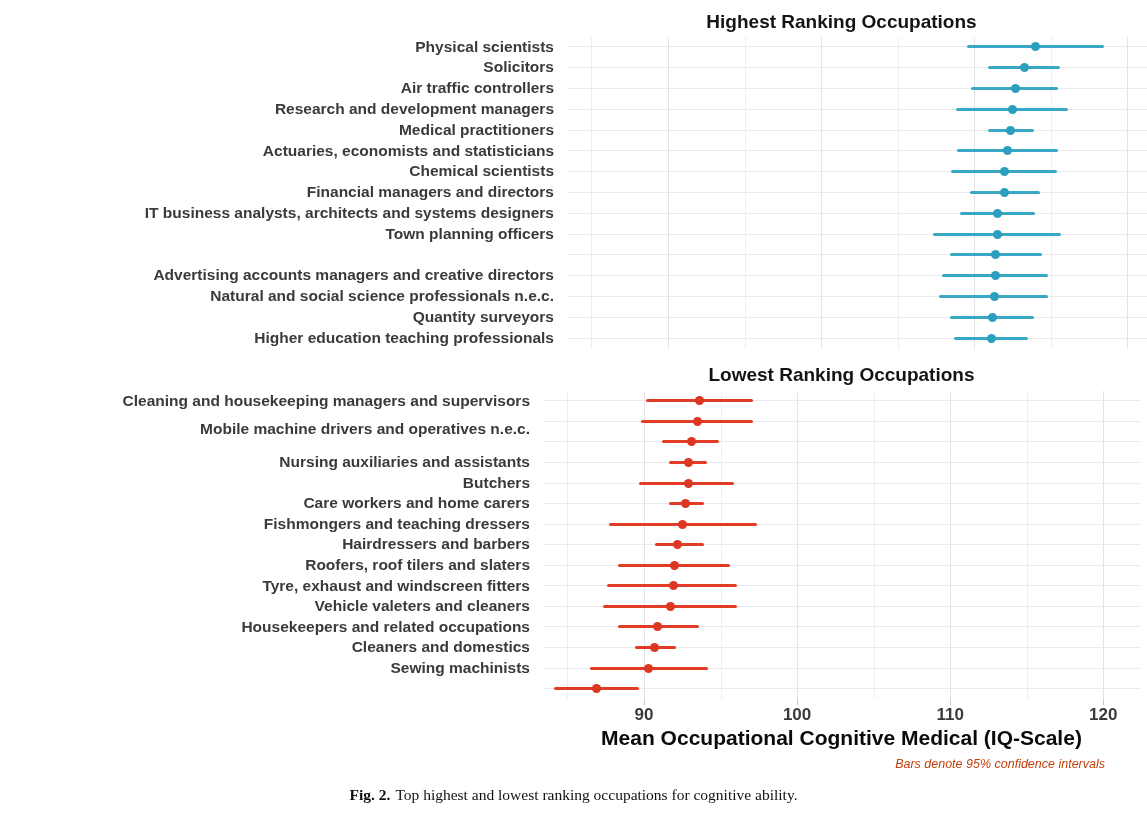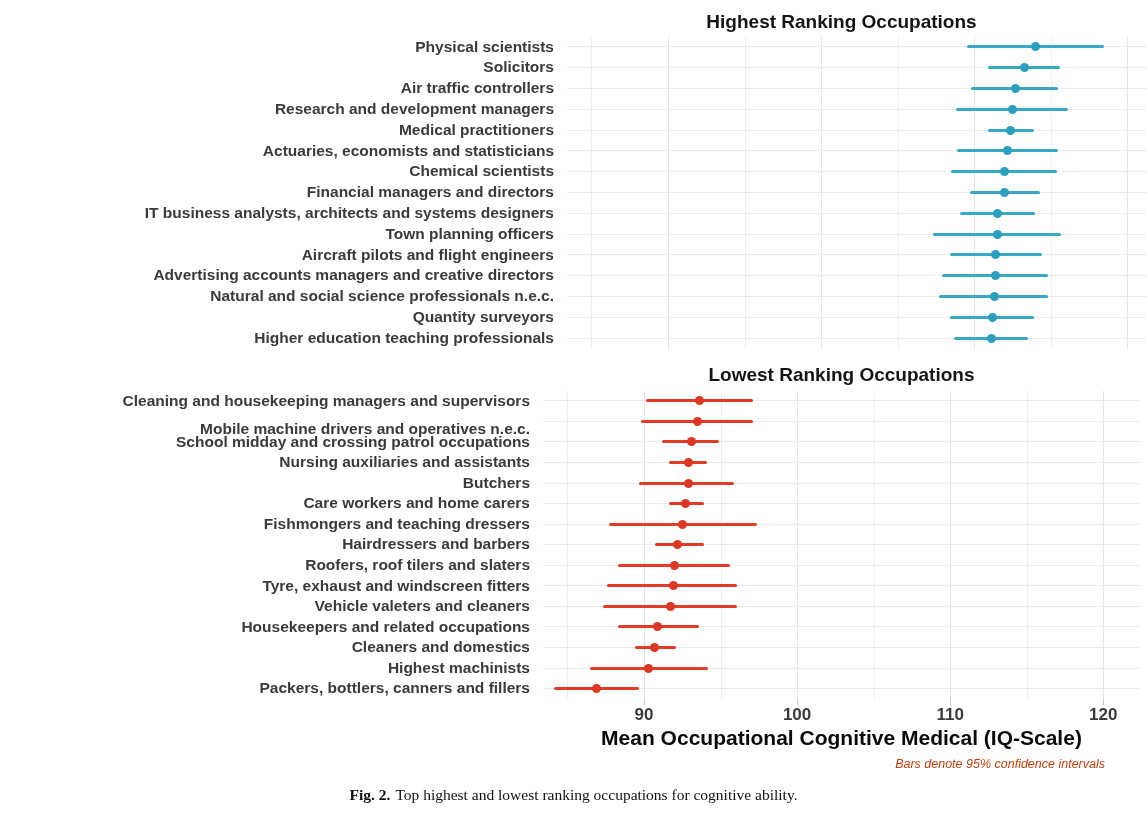--- a/index.html
+++ b/index.html
@@ -135,21 +135,20 @@
       <div class="mean-dot" style="left: 976.3px; top: 151.5px; background: rgb(45, 159, 190);"></div>
       <div class="hgrid" style="left: 543px; width: 597px; top: 176.3px;"></div>
       <div class="occ-label" style="top: 166.4px; height: 20.8px; line-height: 20.8px; text-align: right;">IT business analysts, architects and systems designers</div>
       <div class="ci-bar" style="left: 936.408px; width: 75.0077px; top: 175.3px; background: rgb(56, 168, 197);"></div>
       <div class="mean-dot" style="left: 968.646px; top: 172.3px; background: rgb(45, 159, 190);"></div>
       <div class="hgrid" style="left: 543px; width: 597px; top: 197.1px;"></div>
       <div class="occ-label" style="top: 187.2px; height: 20.8px; line-height: 20.8px;">Town planning officers</div>
       <div class="ci-bar" style="left: 908.854px; width: 128.585px; top: 196.1px; background: rgb(56, 168, 197);"></div>
       <div class="mean-dot" style="left: 968.646px; top: 193.1px; background: rgb(45, 159, 190);"></div>
       <div class="hgrid" style="left: 543px; width: 597px; top: 217.9px;"></div>
-      <div class="occ-label" style="top: 208px; height: 20.8px; line-height: 20.8px;">Aircraft pilots and flight engineers</div>
       <div class="ci-bar" style="left: 925.692px; width: 91.8462px; top: 216.9px; background: rgb(56, 168, 197);"></div>
       <div class="mean-dot" style="left: 967.115px; top: 213.9px; background: rgb(45, 159, 190);"></div>
       <div class="hgrid" style="left: 543px; width: 597px; top: 238.7px;"></div>
       <div class="occ-label" style="top: 228.8px; height: 20.8px; line-height: 20.8px;">Advertising accounts managers and creative directors</div>
       <div class="ci-bar" style="left: 918.038px; width: 105.623px; top: 237.7px; background: rgb(56, 168, 197);"></div>
       <div class="mean-dot" style="left: 967.115px; top: 234.7px; background: rgb(45, 159, 190);"></div>
       <div class="hgrid" style="left: 543px; width: 597px; top: 259.5px;"></div>
       <div class="occ-label" style="top: 249.6px; height: 20.8px; line-height: 20.8px;">Natural and social science professionals n.e.c.</div>
       <div class="ci-bar" style="left: 914.977px; width: 108.685px; top: 258.5px; background: rgb(56, 168, 197);"></div>
       <div class="mean-dot" style="left: 965.585px; top: 255.5px; background: rgb(45, 159, 190);"></div>
@@ -176,21 +175,20 @@
       <div class="vgrid major" style="left: 1103.26px;"></div>
       <div class="hgrid" style="left: 543px; width: 597px; top: 9.775px;"></div>
       <div class="occ-label" style="top: 0px; height: 20.55px; line-height: 20.55px;">Cleaning and housekeeping managers and supervisors</div>
       <div class="ci-bar" style="left: 645.562px; width: 107.154px; top: 8.775px; background: rgb(226, 60, 38);"></div>
       <div class="mean-dot" style="left: 694.638px; top: 5.775px; background: rgb(219, 55, 34);"></div>
       <div class="hgrid" style="left: 543px; width: 597px; top: 30.325px;"></div>
       <div class="occ-label" style="top: 20.55px; height: 20.55px; line-height: 20.55px; margin-top: 8px;">Mobile machine drivers and operatives n.e.c.</div>
       <div class="ci-bar" style="left: 640.969px; width: 111.746px; top: 29.325px; background: rgb(226, 60, 38);"></div>
       <div class="mean-dot" style="left: 693.108px; top: 26.325px; background: rgb(219, 55, 34);"></div>
       <div class="hgrid" style="left: 543px; width: 597px; top: 50.875px;"></div>
-      <div class="occ-label" style="top: 41.1px; height: 20.55px; line-height: 20.55px;">School midday and crossing patrol occupations</div>
       <div class="ci-bar" style="left: 662.4px; width: 56.6385px; top: 49.875px; background: rgb(226, 60, 38);"></div>
       <div class="mean-dot" style="left: 686.985px; top: 46.875px; background: rgb(219, 55, 34);"></div>
       <div class="hgrid" style="left: 543px; width: 597px; top: 71.425px;"></div>
       <div class="occ-label" style="top: 61.65px; height: 20.55px; line-height: 20.55px;">Nursing auxiliaries and assistants</div>
       <div class="ci-bar" style="left: 668.523px; width: 38.2692px; top: 70.425px; background: rgb(226, 60, 38);"></div>
       <div class="mean-dot" style="left: 683.923px; top: 67.425px; background: rgb(219, 55, 34);"></div>
       <div class="hgrid" style="left: 543px; width: 597px; top: 91.975px;"></div>
       <div class="occ-label" style="top: 82.2px; height: 20.55px; line-height: 20.55px;">Butchers</div>
       <div class="ci-bar" style="left: 639.438px; width: 94.9077px; top: 90.975px; background: rgb(226, 60, 38);"></div>
       <div class="mean-dot" style="left: 683.923px; top: 87.975px; background: rgb(219, 55, 34);"></div>
@@ -220,25 +218,24 @@
       <div class="mean-dot" style="left: 665.554px; top: 211.275px; background: rgb(219, 55, 34);"></div>
       <div class="hgrid" style="left: 543px; width: 597px; top: 235.825px;"></div>
       <div class="occ-label" style="top: 226.05px; height: 20.55px; line-height: 20.55px;">Housekeepers and related occupations</div>
       <div class="ci-bar" style="left: 618.008px; width: 81.1308px; top: 234.825px; background: rgb(226, 60, 38);"></div>
       <div class="mean-dot" style="left: 653.308px; top: 231.825px; background: rgb(219, 55, 34);"></div>
       <div class="hgrid" style="left: 543px; width: 597px; top: 256.375px;"></div>
       <div class="occ-label" style="top: 246.6px; height: 20.55px; line-height: 20.55px;">Cleaners and domestics</div>
       <div class="ci-bar" style="left: 634.846px; width: 41.3308px; top: 255.375px; background: rgb(226, 60, 38);"></div>
       <div class="mean-dot" style="left: 650.246px; top: 252.375px; background: rgb(219, 55, 34);"></div>
       <div class="hgrid" style="left: 543px; width: 597px; top: 276.925px;"></div>
-      <div class="occ-label" style="top: 267.15px; height: 20.55px; line-height: 20.55px;">Highest machinists</div>
+      <div class="occ-label" style="top: 267.15px; height: 20.55px; line-height: 20.55px;">Sewing machinists</div>
       <div class="ci-bar" style="left: 590.454px; width: 117.869px; top: 275.925px; background: rgb(226, 60, 38);"></div>
       <div class="mean-dot" style="left: 644.123px; top: 272.925px; background: rgb(219, 55, 34);"></div>
       <div class="hgrid" style="left: 543px; width: 597px; top: 297.475px;"></div>
-      <div class="occ-label" style="top: 287.7px; height: 20.55px; line-height: 20.55px;">Packers, bottlers, canners and fillers</div>
       <div class="ci-bar" style="left: 553.715px; width: 85.7231px; top: 296.475px; background: rgb(226, 60, 38);"></div>
       <div class="mean-dot" style="left: 592.077px; top: 293.475px; background: rgb(219, 55, 34);"></div>
     </div>
 
   <div id="x-axis">
       <div class="x-tick" style="left: 644.031px; top: 698.85px;"></div>
       <div class="x-tick-label" style="left: 644.031px; top: 704.85px;">90</div>
       <div class="x-tick" style="left: 797.108px; top: 698.85px;"></div>
       <div class="x-tick-label" style="left: 797.108px; top: 704.85px;">100</div>
       <div class="x-tick" style="left: 950.185px; top: 698.85px;"></div>

